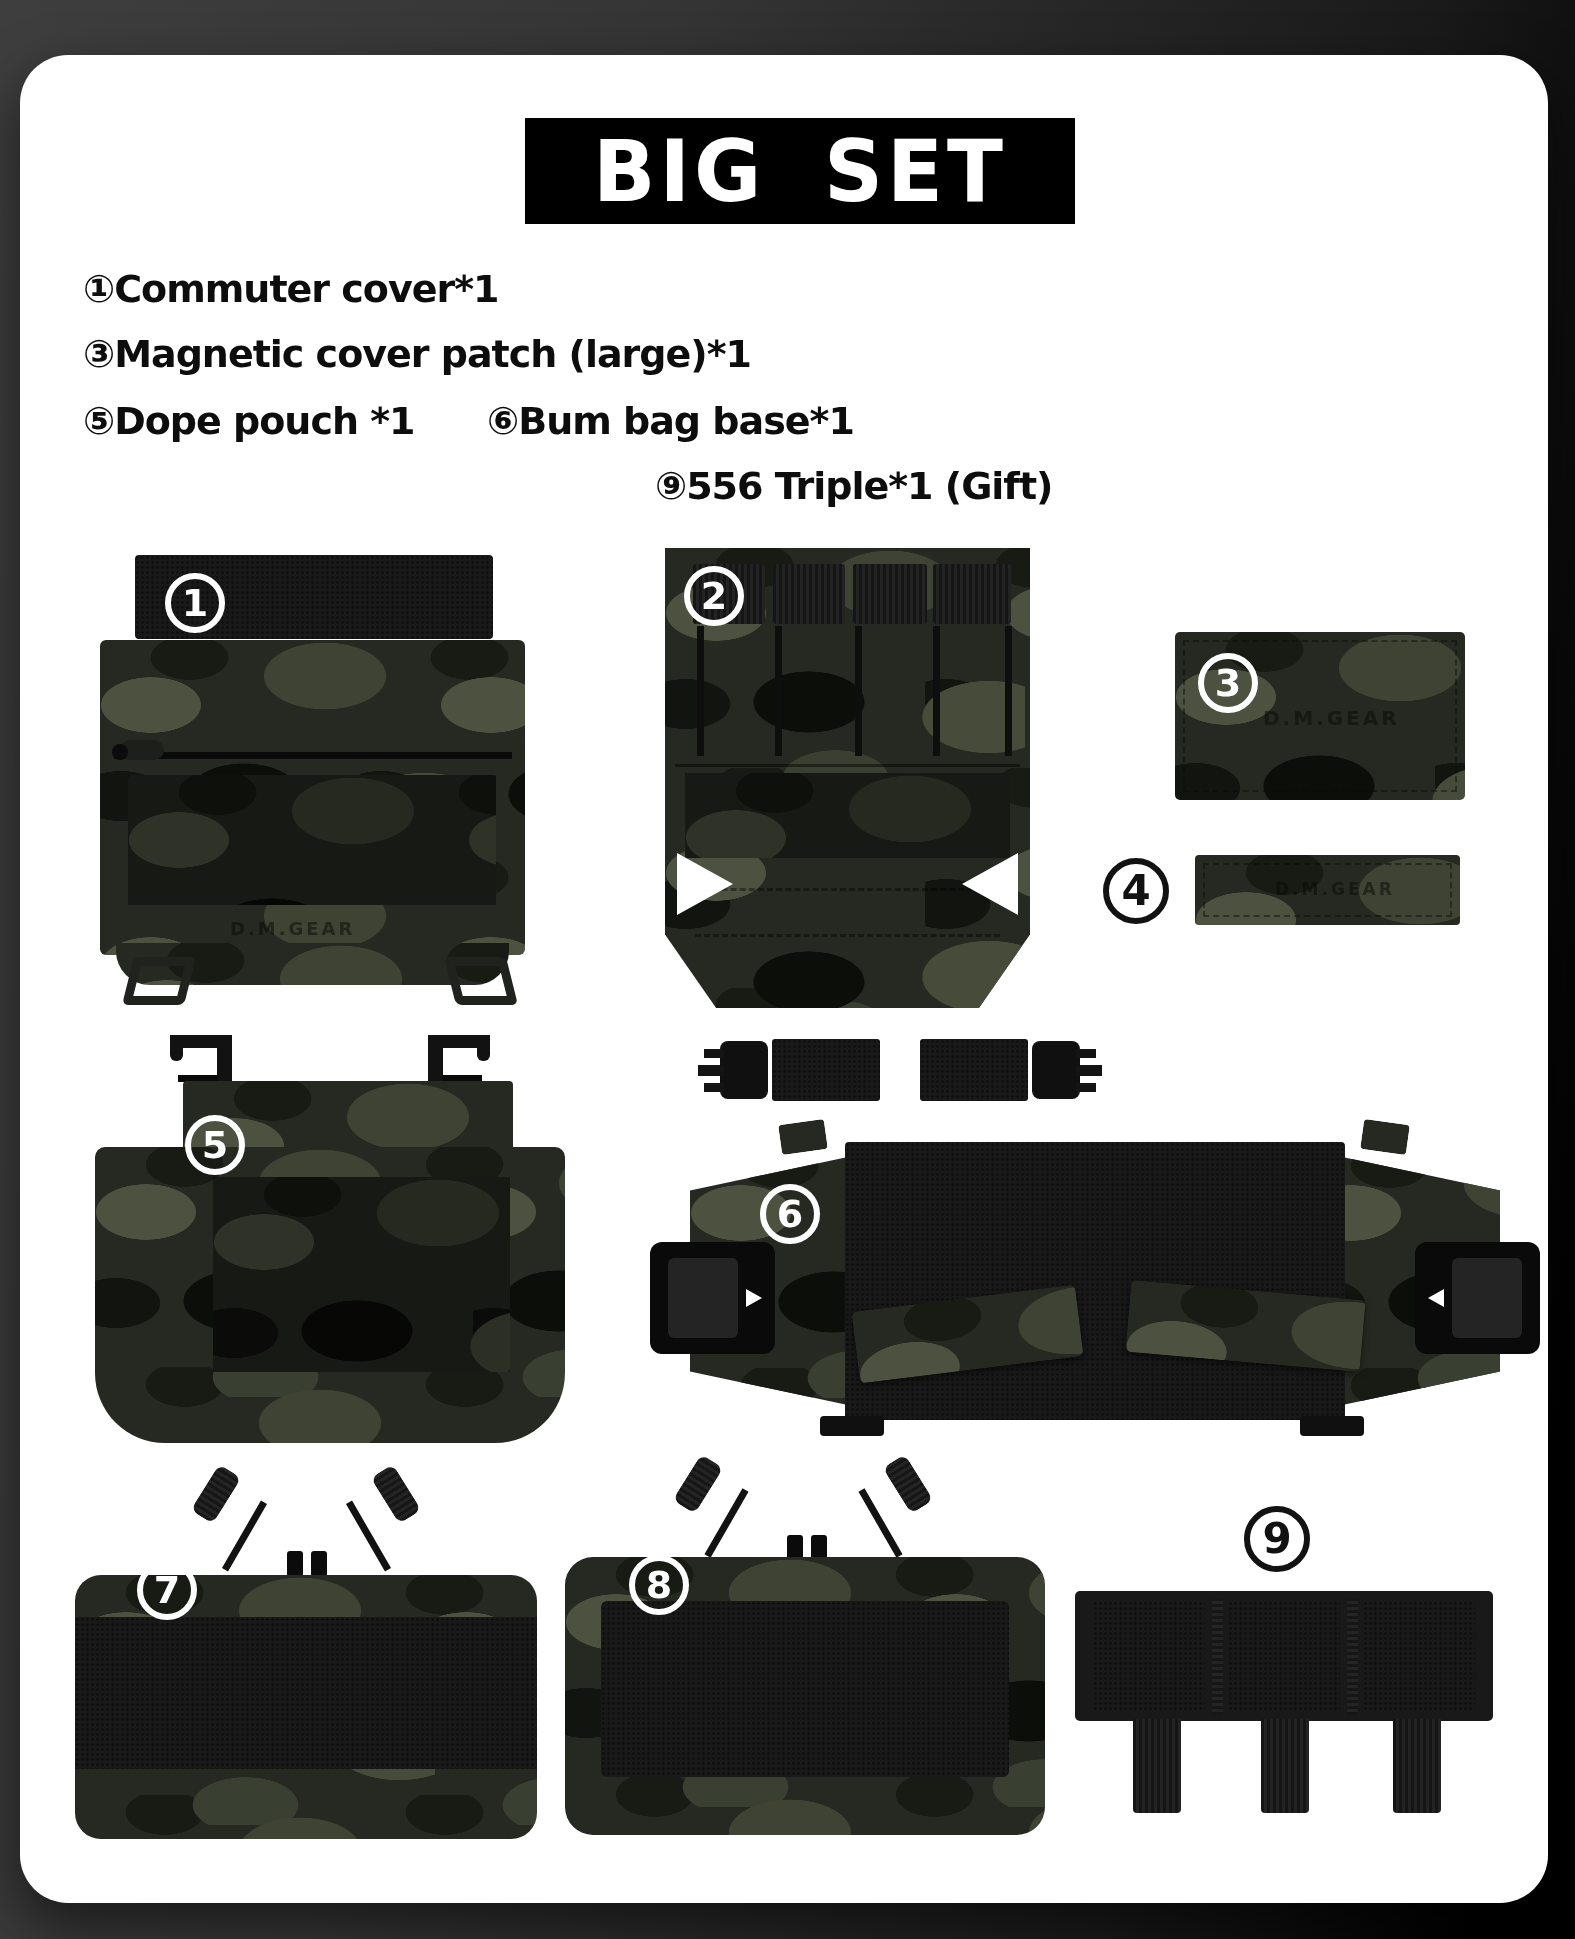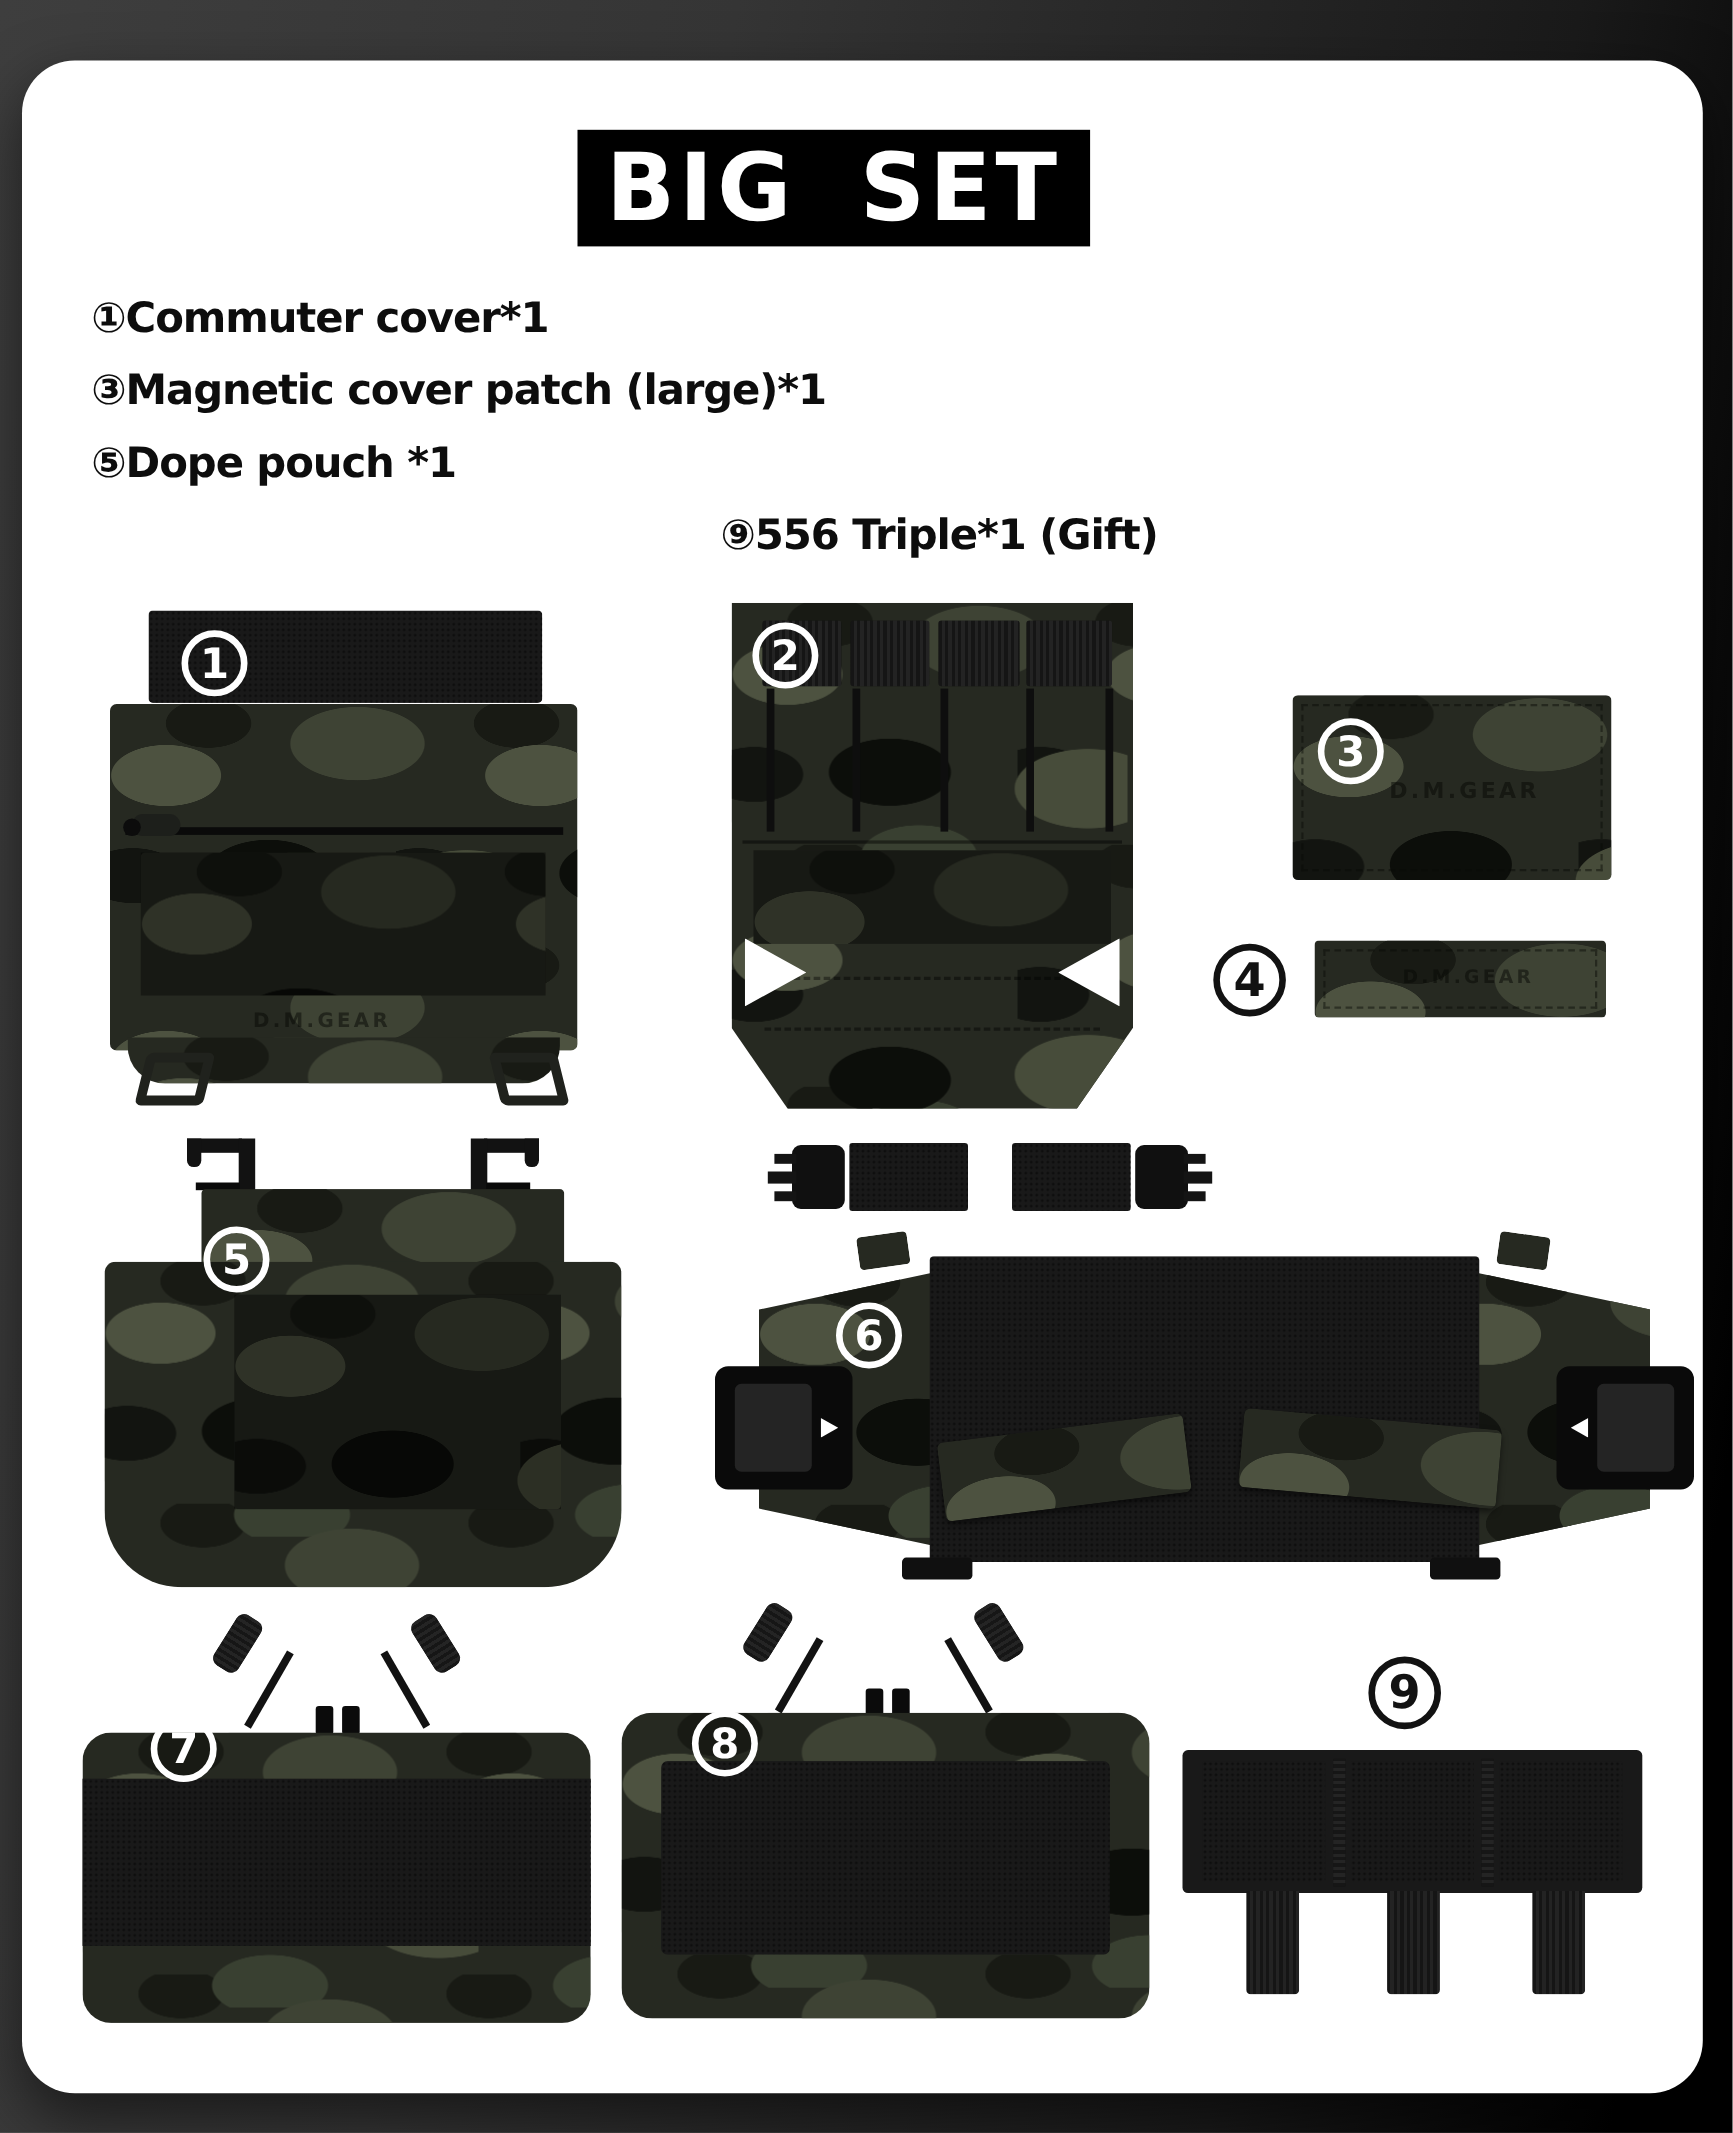--- a/index.html
+++ b/index.html
@@ -9,21 +9,21 @@
     font-family:"DejaVu Sans",sans-serif;
   }
   
   .card{
     position:absolute;left:20px;top:55px;width:1528px;height:1848px;
     background:#fff;border-radius:48px;
     box-shadow:0 22px 55px rgba(0,0,0,.55);
   }
   
   .banner{
-    position:absolute;left:505px;top:63px;width:466px;height:106px;
+    position:absolute;left:505px;top:63px;width:550px;height:106px;
     background:#000;display:flex;align-items:center;justify-content:center;
   }
   .banner span{
     color:#fff;font-size:82px;font-weight:bold;letter-spacing:4px;word-spacing:26px;
     transform:scaleY(1.04);white-space:nowrap;
   }
   
   .leg{
     position:absolute;color:#0d0d0d;font-size:38px;font-weight:bold;
     letter-spacing:-1px;white-space:nowrap;
@@ -73,20 +73,21 @@
 
 <div class="card">
 
   <div class="banner">
     <span>BIG SET</span>
   </div>
 
   <div class="leg" style="left:63px;top:212px;">①Commuter cover*1</div>
   <div class="leg" style="left:63px;top:277px;">③Magnetic cover patch (large)*1</div>
   <div class="leg" style="left:63px;top:344px;">⑤Dope pouch *1</div>
+  <div class="leg" style="left:467px;top:344px;">⑥Bum bag base*1</div>
   <div class="leg" style="left:635px;top:409px;text-align:right;">⑨556 Triple*1 (Gift)</div>
 
   <div class="item" style="left:80px;top:490px;width:425px;height:455px;">
     <div class="velcro" style="left:35px;top:10px;width:358px;height:84px;border-radius:4px;"></div>
     <div class="camo" style="left:0;top:95px;width:425px;height:315px;border-radius:6px;">
       <div style="left:14px;top:112px;width:398px;height:7px;background:#0a0a0a;"></div>
       <div style="left:20px;top:100px;width:44px;height:20px;background:#1d1f1b;border-radius:10px;"></div>
       <div style="left:12px;top:104px;width:16px;height:16px;background:#0c0c0c;border-radius:50%;"></div>
       <div class="camo cdk" style="left:28px;top:135px;width:368px;height:130px;border-radius:4px;"></div>
       <div class="brand" style="left:130px;top:278px;font-size:18px;">D.M.GEAR</div>

